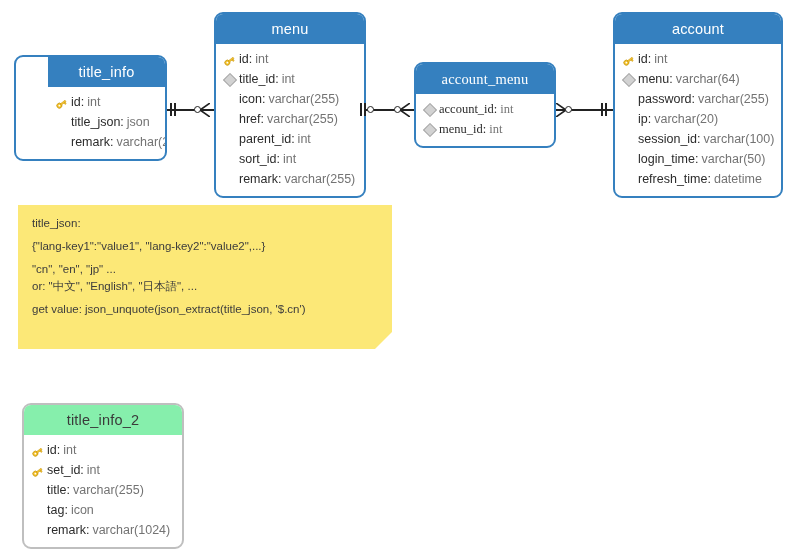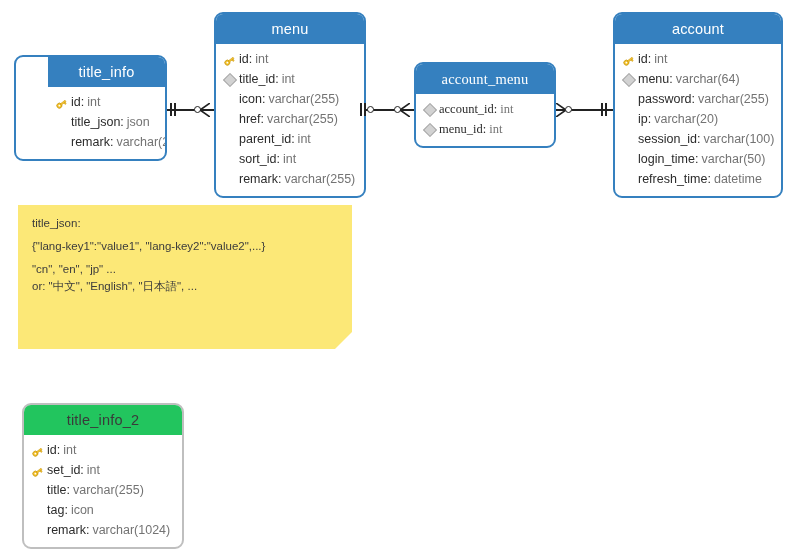--- a/index.html
+++ b/index.html
@@ -35,21 +35,21 @@
 
   .entity-header {
     height: 30px;
     line-height: 30px;
     text-align: center;
     font-size: 14.5px;
     color: #ffffff;
     letter-spacing: .2px;
   }
   .entity.blue > .entity-header { background: #3580BF; }
-  .entity.grey > .entity-header { background: #22c55e; color: #3a3a3a; }
+  .entity.grey > .entity-header { background: #86efac; color: #3a3a3a; }
 
   .entity-body {
     padding: 5px 0 7px 0;
   }
   .col-row {
     height: 20px;
     line-height: 20px;
     display: flex;
     align-items: center;
     padding-left: 6px;
@@ -349,25 +349,26 @@
           <span class="col-type">icon</span>
         </div>
         <div class="col-row">
           <span class="col-marker"></span>
           <span class="col-name">remark</span>
           <span class="col-name">:</span>
           <span class="col-type">varchar(1024)</span>
         </div>
       </div>
     </div>
-    <div class="note" style="left: 18px; top: 205px; width: 334px; height: 144px;">
+    <div class="note" style="left: 18px; top: 205px; width: 374px; height: 144px;">
       <div class="note-line">title_json:</div>
       <div class="note-line">{"lang-key1":"value1", "lang-key2":"value2",...}</div>
       <div class="note-line tight">"cn", "en", "jp" ...</div>
       <div class="note-line">or: "中文", "English", "日本語", ...</div>
+      <div class="note-line">get value: json_unquote(json_extract(title_json, '$.cn')</div>
       <div class="note-fold"></div>
     </div>
     <div class="conn" style="left: 167px; top: 102px; width: 47px; height: 16px;">
       <div class="conn-line" style="left: 0px; top: 7px; width: 47px;"></div>
       <div class="tick" style="left: 3px; top: 1px;"></div>
       <div class="tick" style="left: 7px; top: 1px;"></div>
       <div class="ring" style="left: 27px; top: 4.2px;"></div>
       <div class="crow" style="left: 33px; top: 1px;"><svg viewBox="0 0 10 14" width="10" height="14">
           <path d="M0 7 L10 0 M0 7 L10 7 M0 7 L10 14" stroke="#222" stroke-width="1.6" fill="none"></path>
         </svg></div>

